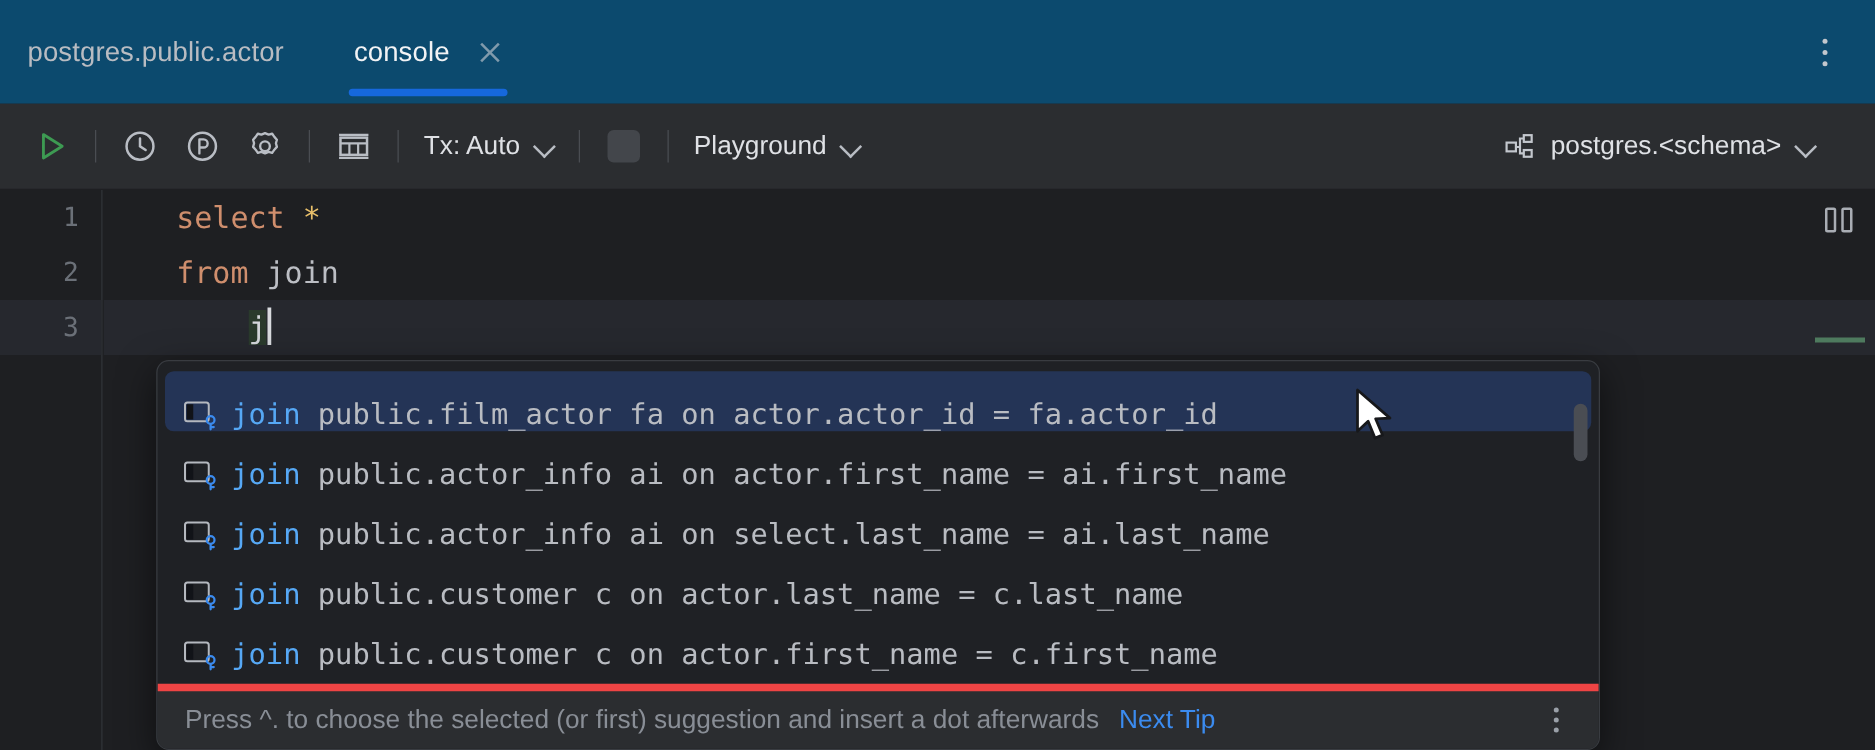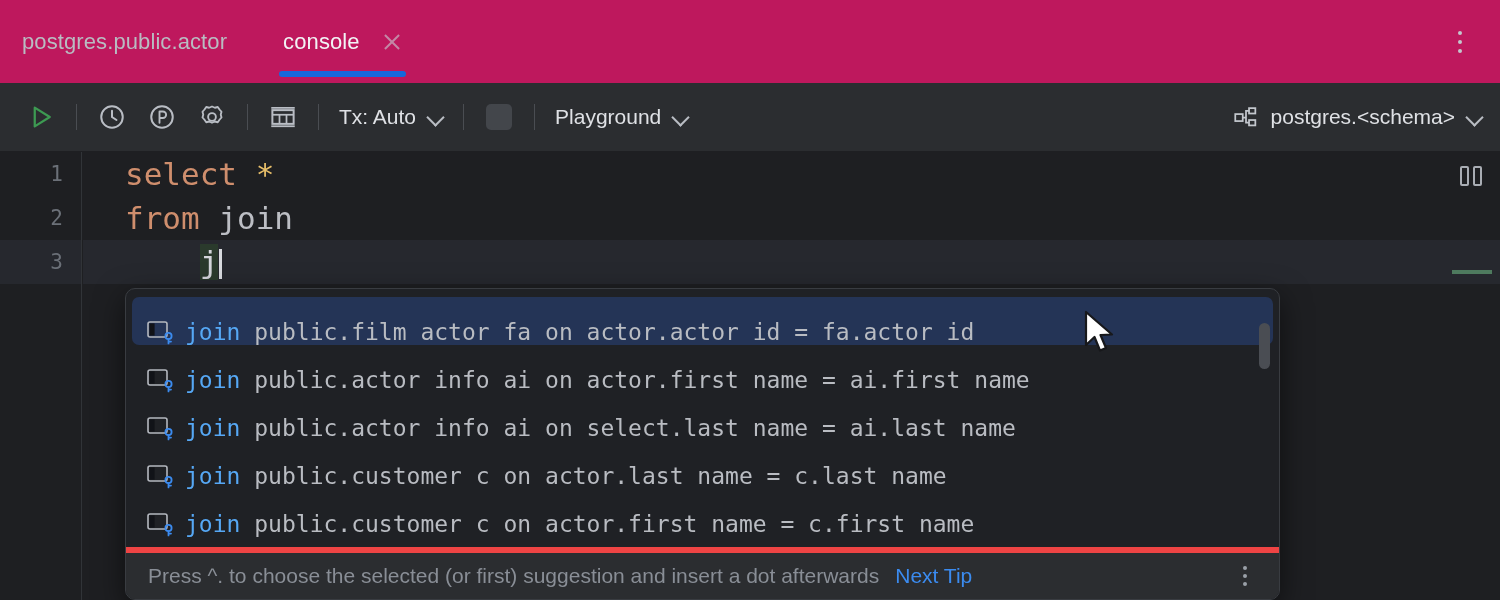--- a/index.html
+++ b/index.html
@@ -7,21 +7,21 @@
     width: 1500px; height: 600px;
     background: #1e1f22;
     font-family: "Liberation Sans", sans-serif;
     overflow: hidden;
   }
   .app { position: relative; width: 1500px; height: 600px; background: #1e1f22; }
 
   
   .tabbar {
     position: absolute; left: 0; top: 0; width: 1500px; height: 83px;
-    background: #be185d;
+    background: #0c4a6e;
     display: flex; align-items: center;
   }
   .tab {
     position: relative; height: 83px;
     display: flex; align-items: center;
     padding: 0 26px;
     color: #b4b8bf; font-size: 22px; letter-spacing: .1px;
     white-space: nowrap;
   }
   .tab.inactive { color: #b9bcc2; padding-left: 22px; padding-right: 30px; }
@@ -50,21 +50,21 @@
   .kebab-top span { width: 4px; height: 4px; border-radius: 50%; background: #c3c7cd; display: block; }
 
   
   .toolbar {
     position: absolute; left: 0; top: 83px; width: 1500px; height: 69px;
     background: #2b2d30;
     display: flex; align-items: center;
     border-bottom: 1px solid #1e1f22;
   }
   .tb-left { display: flex; align-items: center; height: 100%; padding-left: 16px; }
-  .tb-right { margin-left: auto; display: flex; align-items: center; height: 100%; padding-right: 8px; }
+  .tb-right { margin-left: auto; display: flex; align-items: center; height: 100%; padding-right: 38px; }
   .tb-btn {
     width: 44px; height: 44px; display: flex; align-items: center; justify-content: center;
     border-radius: 5px; margin: 0 3px;
   }
   .tb-sep { width: 1px; height: 26px; background: #4a4d52; margin: 0 10px; }
   .tb-label {
     display: flex; align-items: center; gap: 11px;
     color: #dfe1e5; font-size: 21px; padding: 0 10px; height: 44px; border-radius: 5px;
     white-space: nowrap;
   }
@@ -87,22 +87,22 @@
     border-right: 1px solid #313438;
   }
   .ln {
     height: 44px; line-height: 44px; text-align: right; padding-right: 18px;
     color: #6b7078; font-size: 21px;
     font-family: "DejaVu Sans Mono", monospace;
   }
   .code-area { position: absolute; left: 83px; top: 0; right: 0; height: 448px; }
   .code-line {
     height: 44px; line-height: 44px;
-    font-family: "DejaVu Sans Mono", monospace; font-size: 31px;
-    color: #bcbec4; padding-left: 42px; white-space: pre;
+    font-family: "DejaVu Sans Mono", monospace; font-size: 24px;
+    color: #bcbec4; padding-left: 58px; white-space: pre;
   }
   .cur-line { background: #26282e; }
   .cur-line-gutter { background: #26282e; }
   .kw  { color: #cf8e6d; }
   .star{ color: #e8bf6a; }
   .prefix-hl { background: #2a3a2c; color: #d4d6db; }
   .caret {
     display: inline-block; width: 3px; height: 30px; background: #d8dade;
     vertical-align: -6px; margin-left: 1px;
   }

